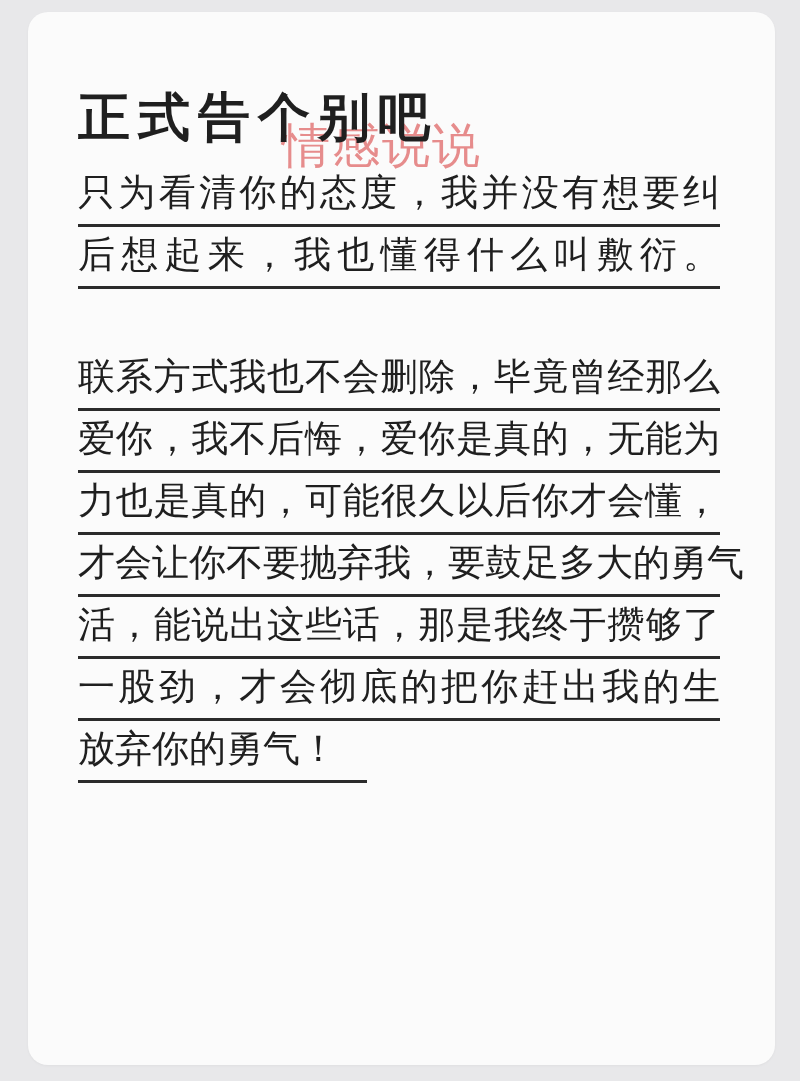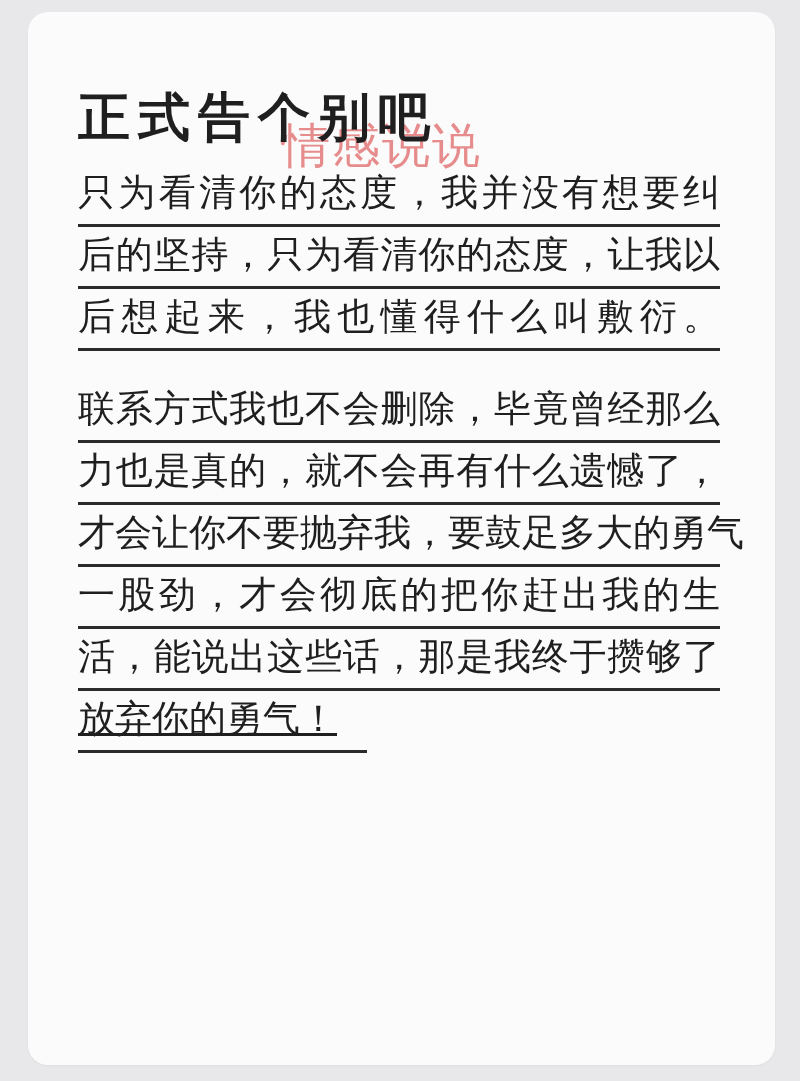--- a/index.html
+++ b/index.html
@@ -48,61 +48,60 @@
     z-index: 1;
     left: 204px; top: 44px;
     font-size: 48px;
     font-weight: 400;
     color: var(--watermark);
     opacity: 0.72;
     letter-spacing: 2px;
     white-space: nowrap;
   }
   .paragraph { }
-  .paragraph.second { margin-top: 30px; }
+  .paragraph.second { margin-top: 60px; }
   .line {
     height: 62px;
     line-height: 56px;
     font-size: 37px;
     color: var(--text);
     border-bottom: 3px solid var(--underline);
     text-align: justify;
     text-align-last: justify;
     white-space: nowrap;
     overflow: visible;
   }
   .line.short {
     width: fit-content;
     min-width: 120px;
     text-align-last: auto;
     padding-right: 30px;
     white-space: nowrap;
-    text-decoration: underline;
   }
 </style>
 </head>
 <body>
 
 <div class="card">
   <div class="content">
 
     <div class="title-row">
       <span class="watermark">情感说说</span>
       <h1 class="title">正式告个别吧</h1>
     </div>
 
     <div class="paragraph first">
       <div class="line">只为看清你的态度，我并没有想要纠</div>
-      <div class="line">后的坚持，只为看清你的态度，让我以</div>
       <div class="line">后想起来，我也懂得什么叫敷衍。</div>
     </div>
 
     <div class="paragraph second">
       <div class="line">联系方式我也不会删除，毕竟曾经那么</div>
-      <div class="line">力也是真的，就不会再有什么遗憾了，</div>
+      <div class="line">爱你，我不后悔，爱你是真的，无能为</div>
+      <div class="line">力也是真的，可能很久以后你才会懂，</div>
       <div class="line">才会让你不要抛弃我，要鼓足多大的勇气</div>
+      <div class="line">活，能说出这些话，那是我终于攒够了</div>
       <div class="line">一股劲，才会彻底的把你赶出我的生</div>
-      <div class="line">活，能说出这些话，那是我终于攒够了</div>
       <div class="line short">放弃你的勇气！</div>
     </div>
 
   </div>
 </div>
 
 </body></html>

